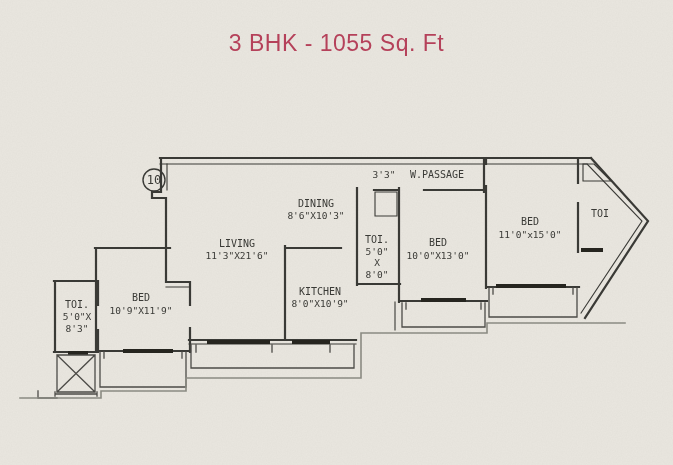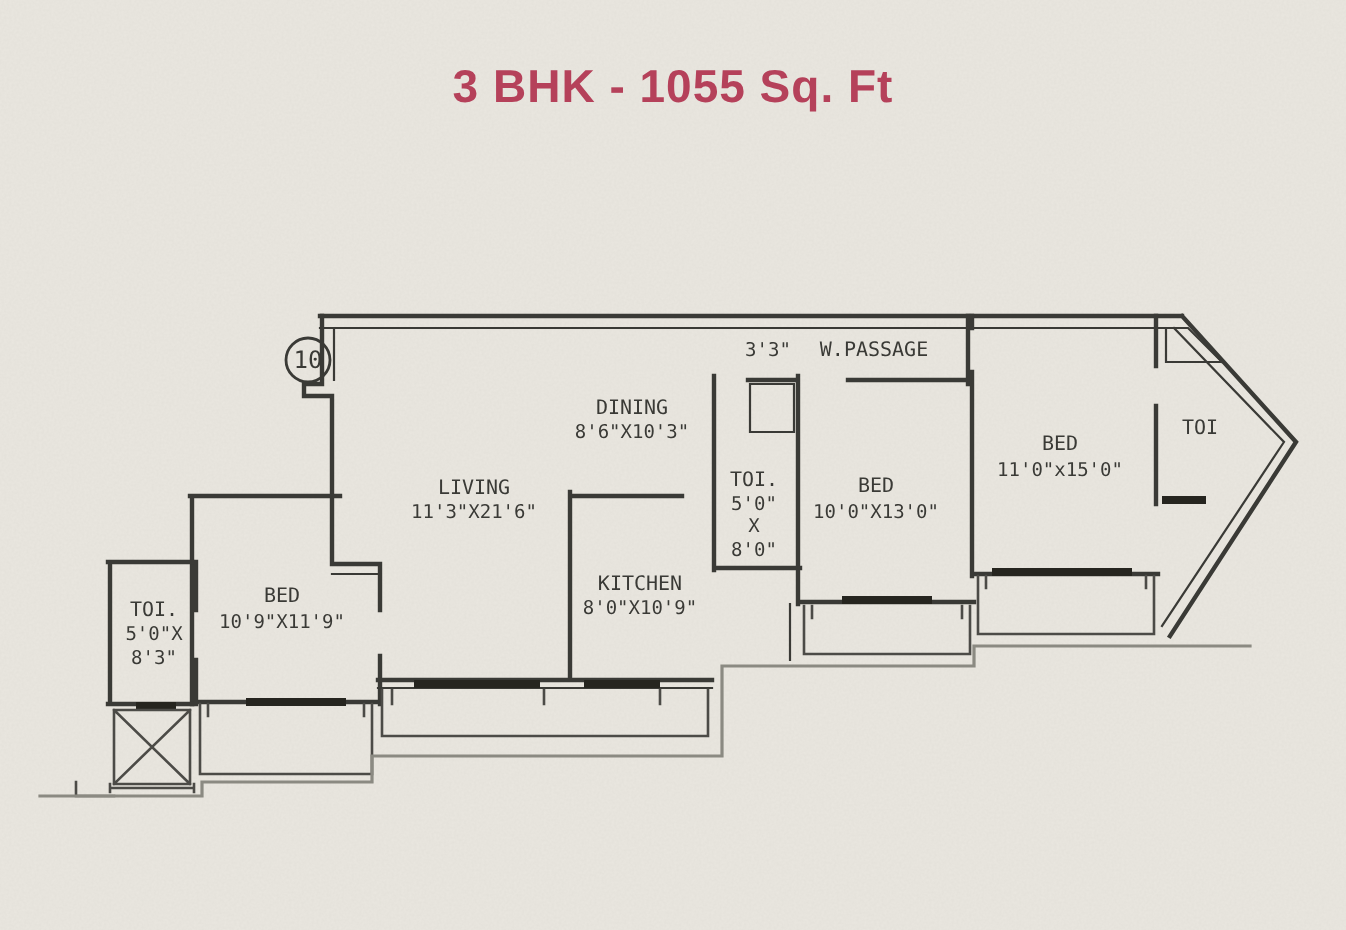--- a/index.html
+++ b/index.html
@@ -16,21 +16,21 @@
     width:673px;height:465px;
     background:var(--paper);
     overflow:hidden;
     font-family:"DejaVu Sans", sans-serif;
   }
   .title{
     position:absolute;
     top:30px;left:0;right:0;
     text-align:center;
     font-family:"Liberation Sans", sans-serif;
-    font-weight:bold;
+    font-weight:normal;
     font-size:23px;
     letter-spacing:0.5px;
     color:var(--accent);
     z-index:2;
   }
   svg.plan{position:absolute;inset:0;z-index:1;}
   .w2{stroke:var(--line);stroke-width:2.2;fill:none;stroke-linecap:square;}
   .w1{stroke:var(--line);stroke-width:1.1;fill:none;stroke-linecap:square;}
   .win{stroke:var(--dark);stroke-width:4;fill:none;stroke-linecap:butt;}
   .rail{stroke:var(--rail);stroke-width:1.3;fill:none;stroke-linecap:square;}

